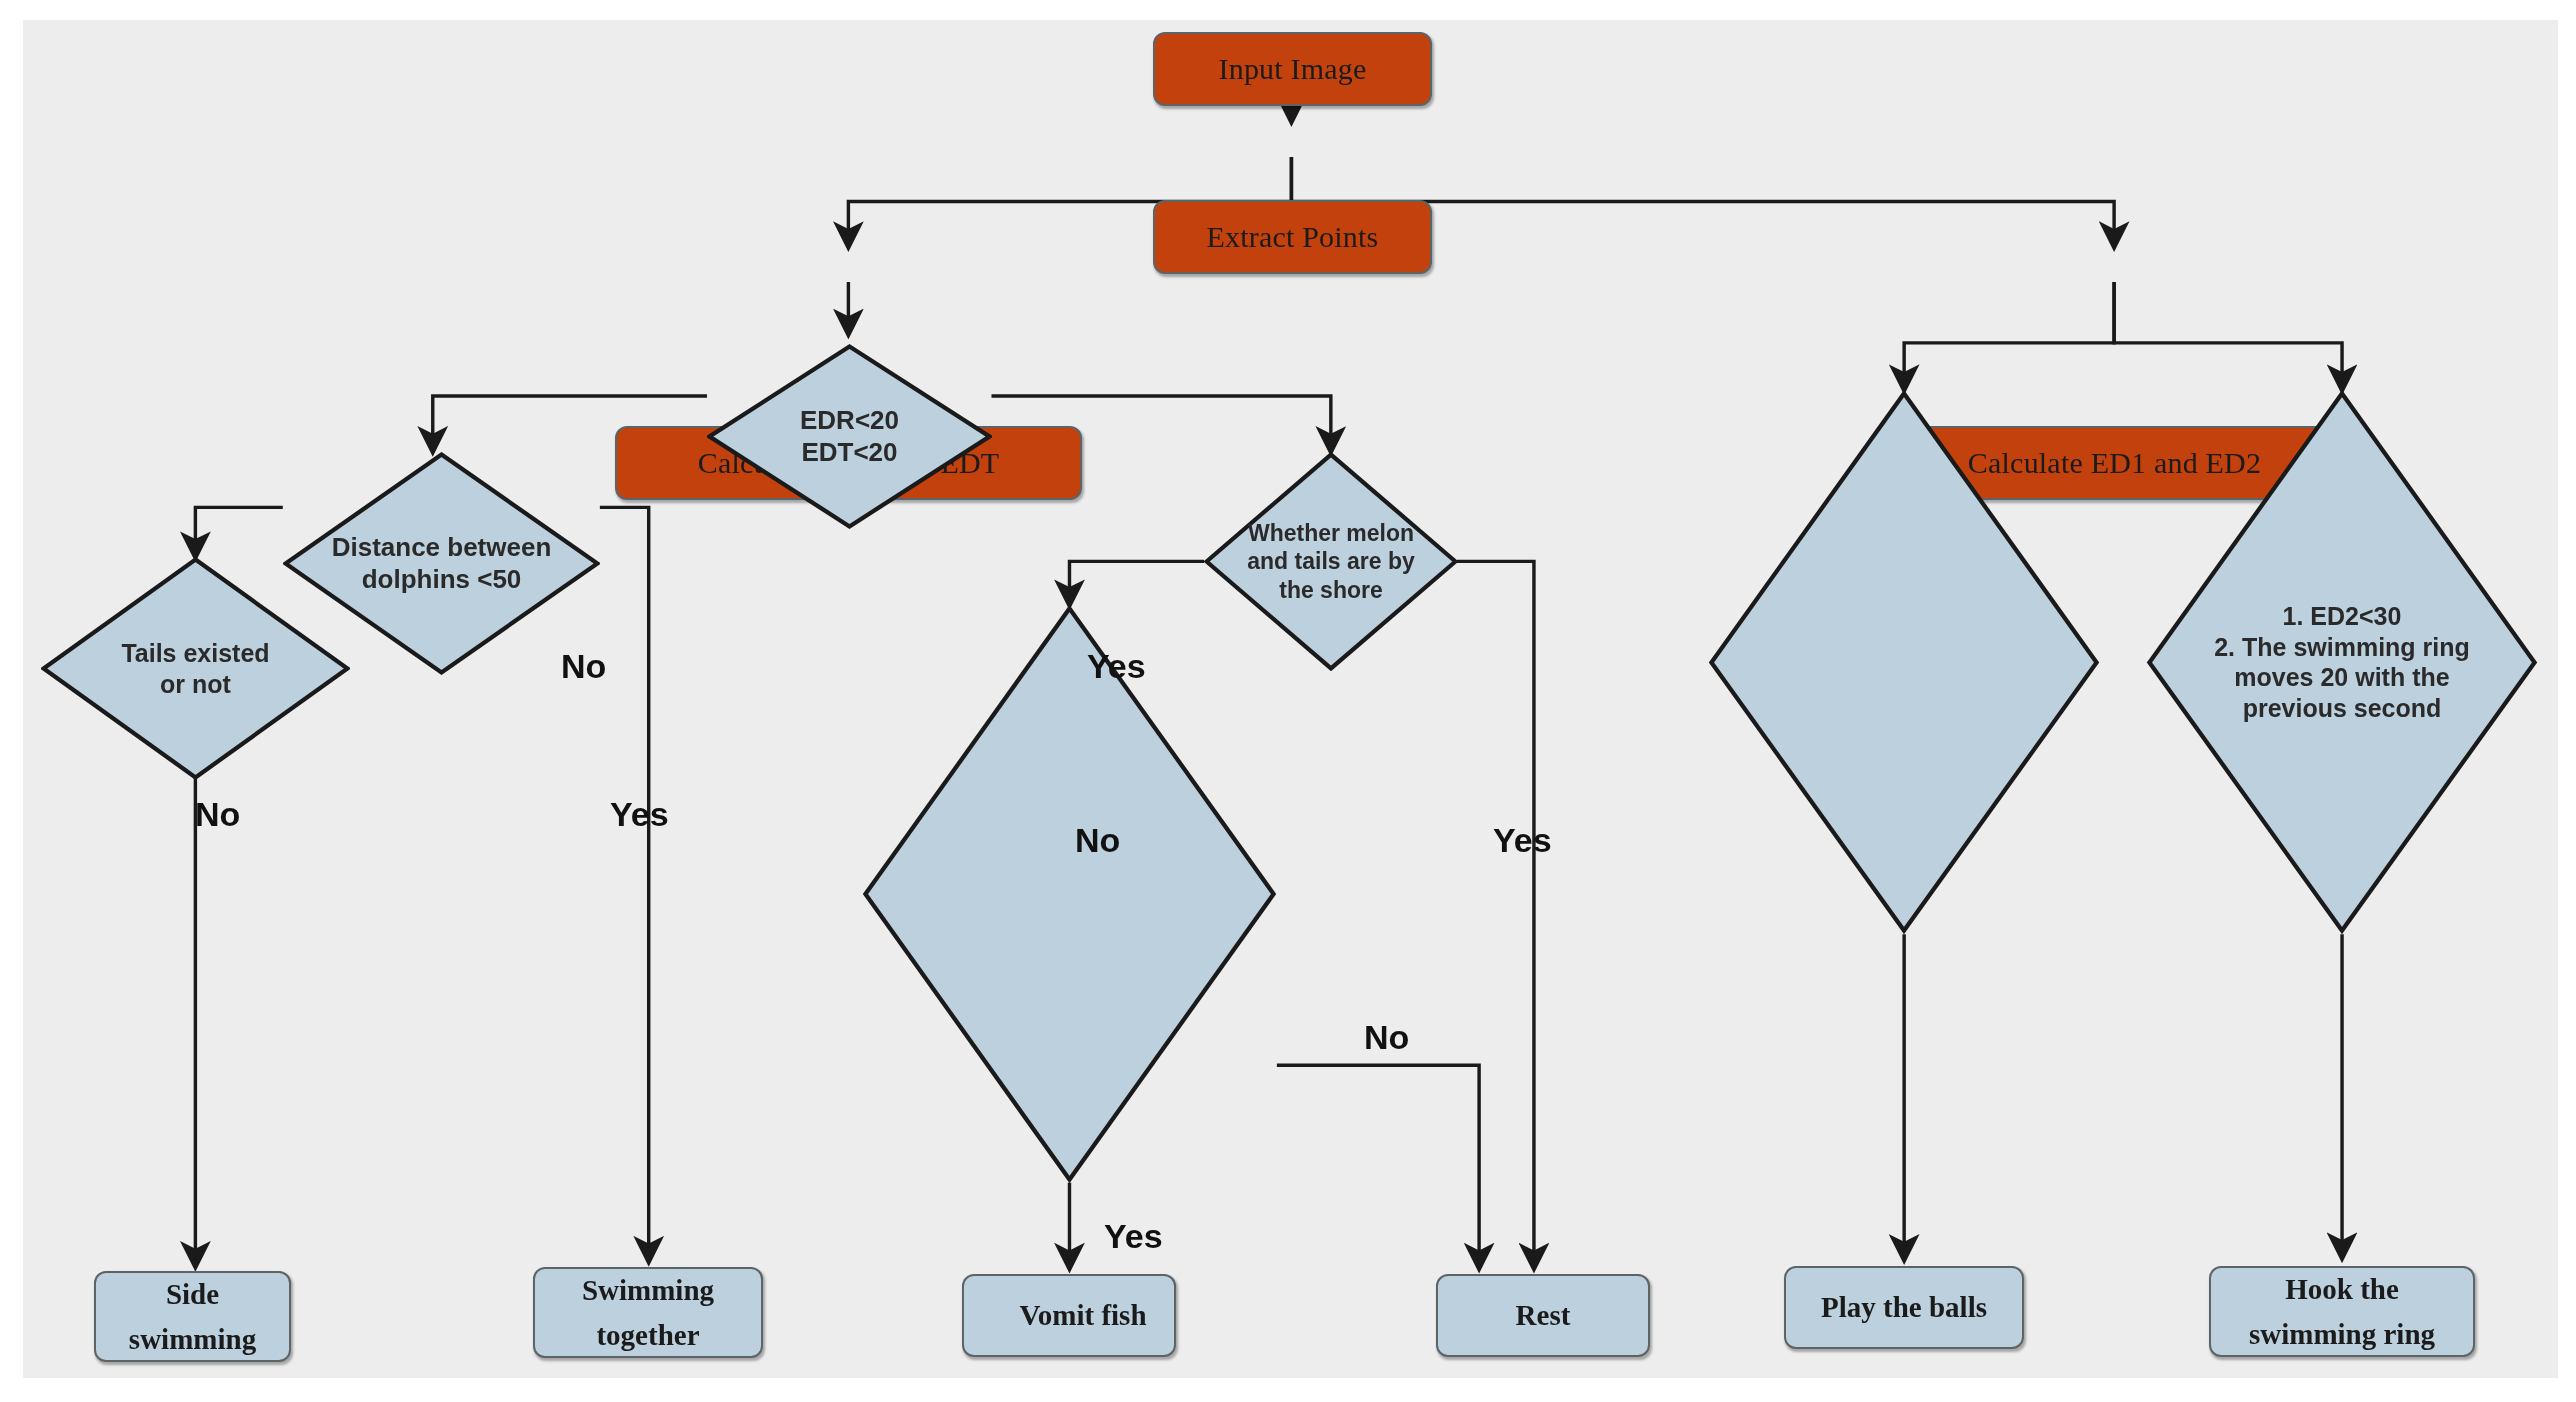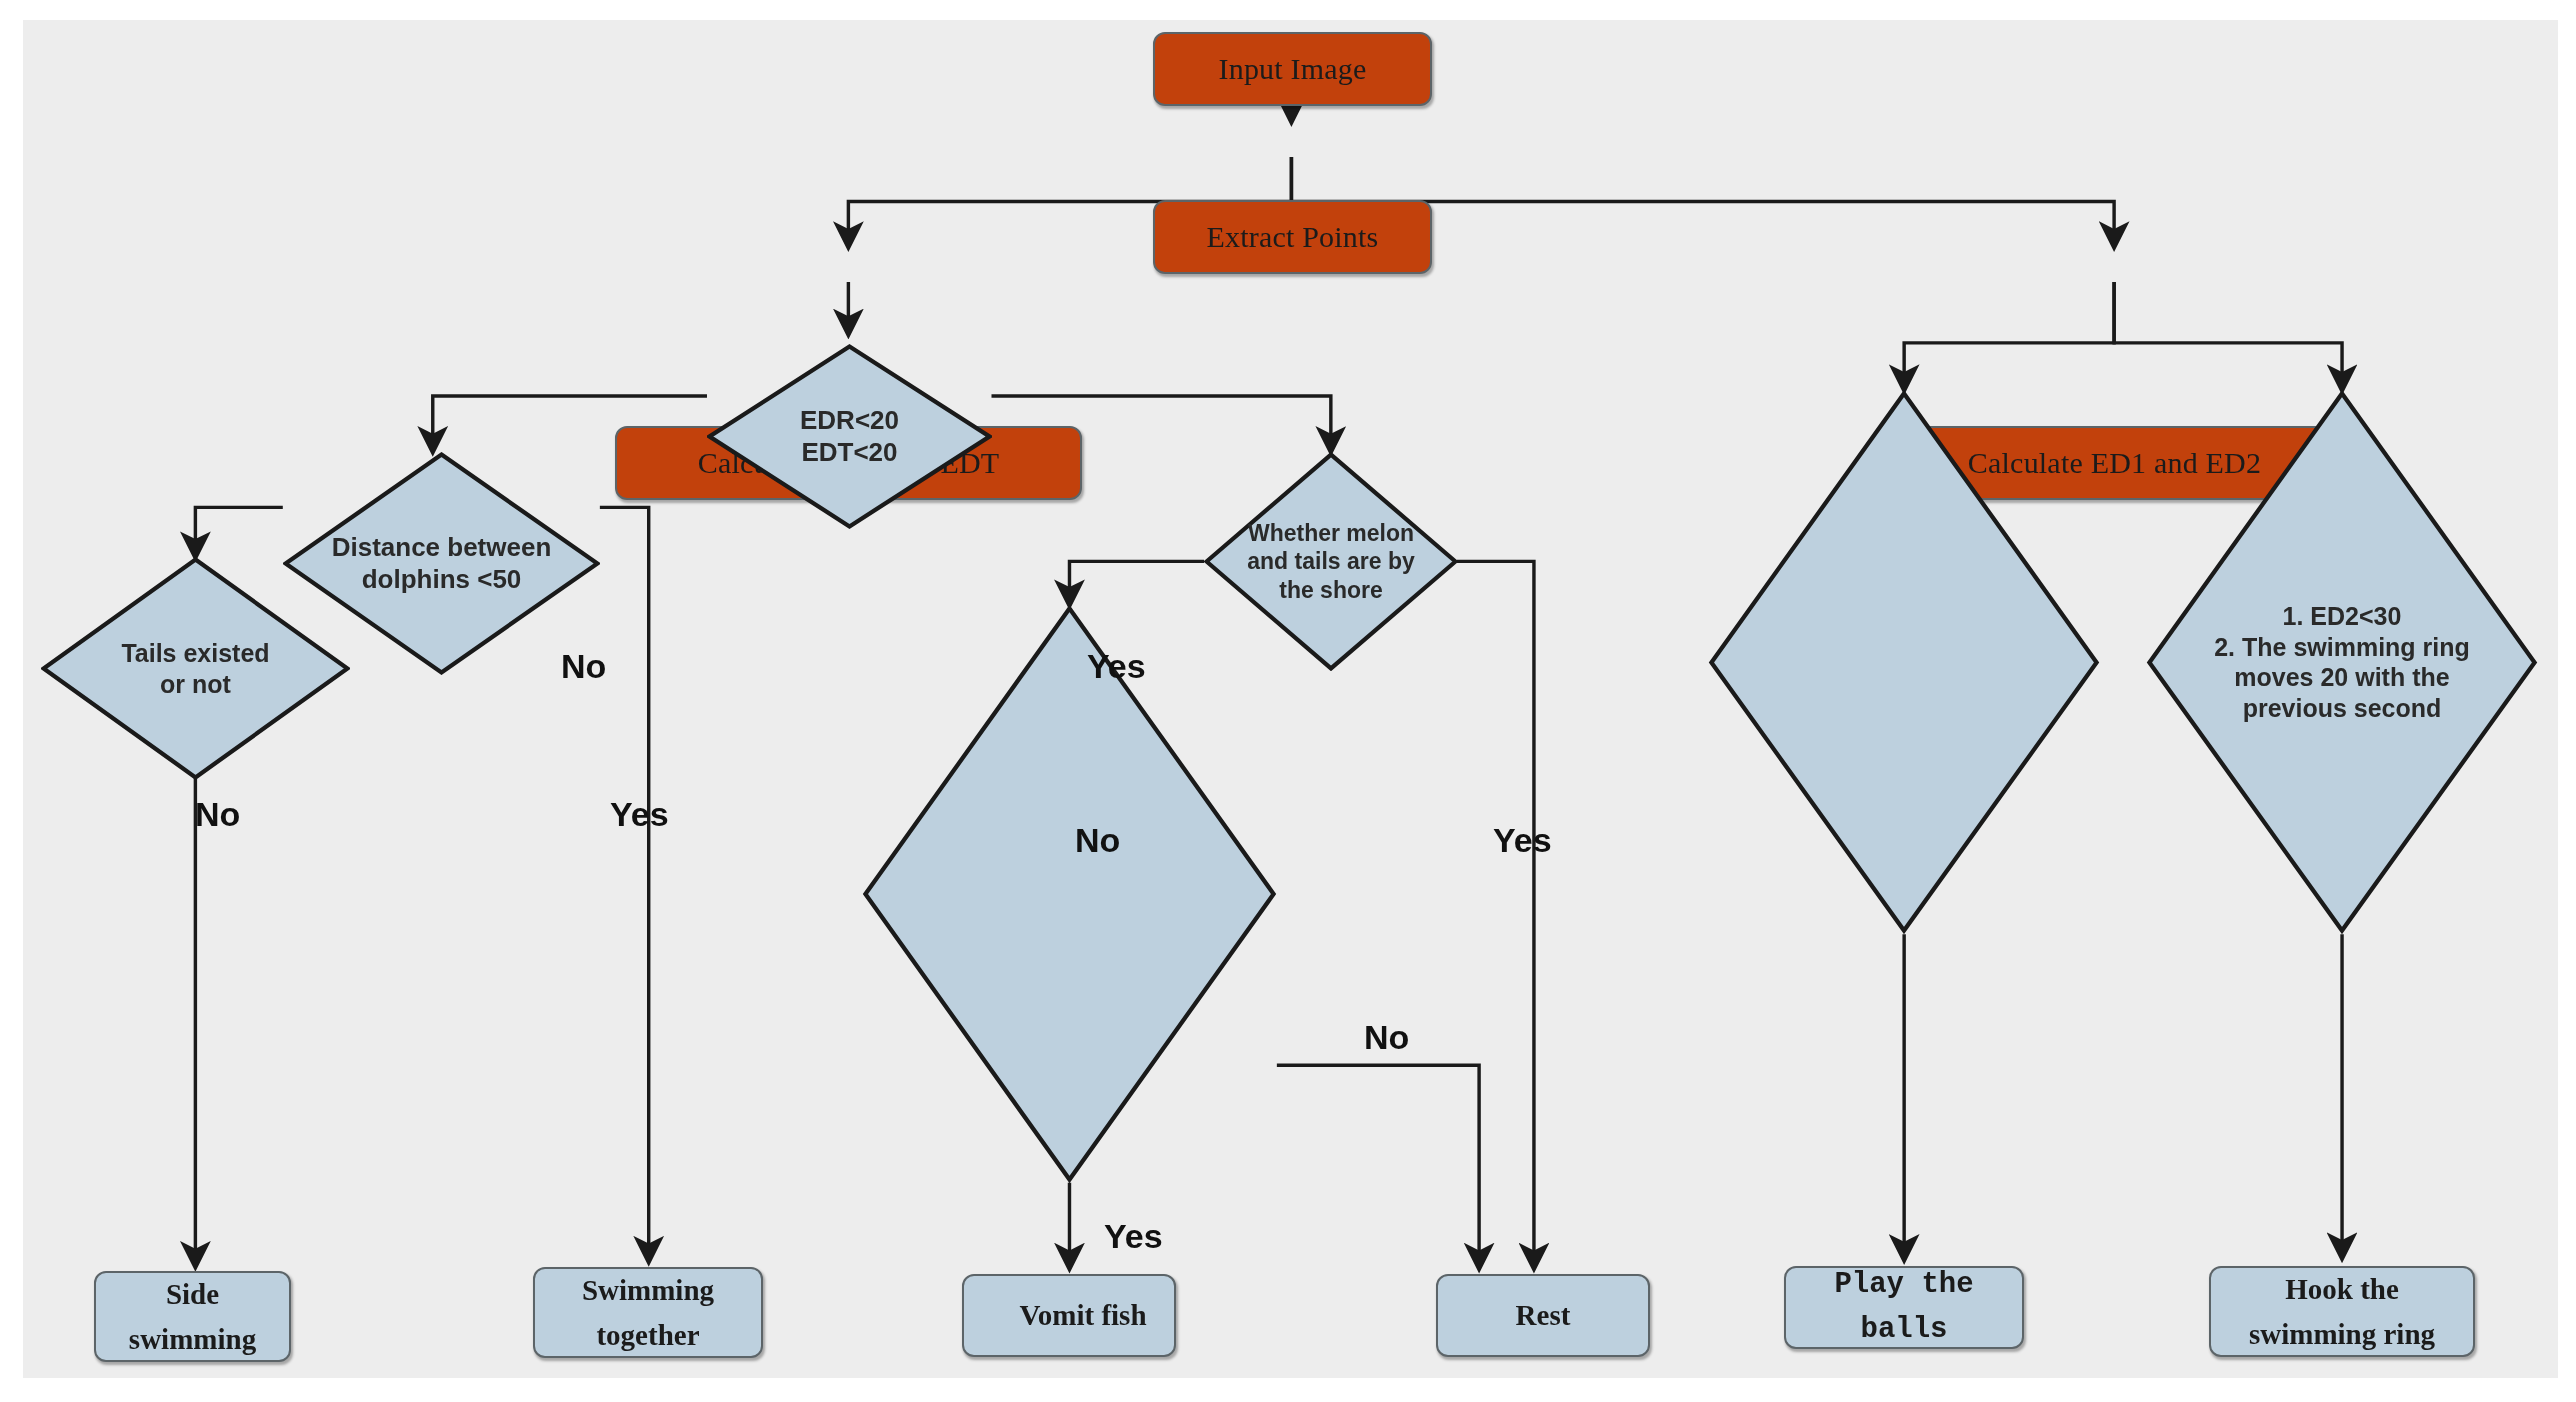--- a/index.html
+++ b/index.html
@@ -218,21 +218,21 @@
 </div>
 
 <div class="node term" style="left:962px; top:1274px; width:214px; height:83px;padding-left:28px;">
   <span>Vomit fish</span>
 </div>
 
 <div class="node term" style="left:1436px; top:1274px; width:214px; height:83px;">
   <span>Rest</span>
 </div>
 
-<div class="node term" style="left:1784px; top:1266px; width:240px; height:83px;font-family:Liberation Mono, monospace;">
+<div class="node term" style="left:1784px; top:1266px; width:240px; height:83px;">
   <span>Play the balls</span>
 </div>
 
 <div class="node term" style="left:2209px; top:1266px; width:266px; height:91px; white-space:pre-line;">
   <span>Hook the
 swimming ring</span>
 </div>
 
 <div class="edge-label" style="left:561px; top:647px; font-size:34px;">No</div>
 

